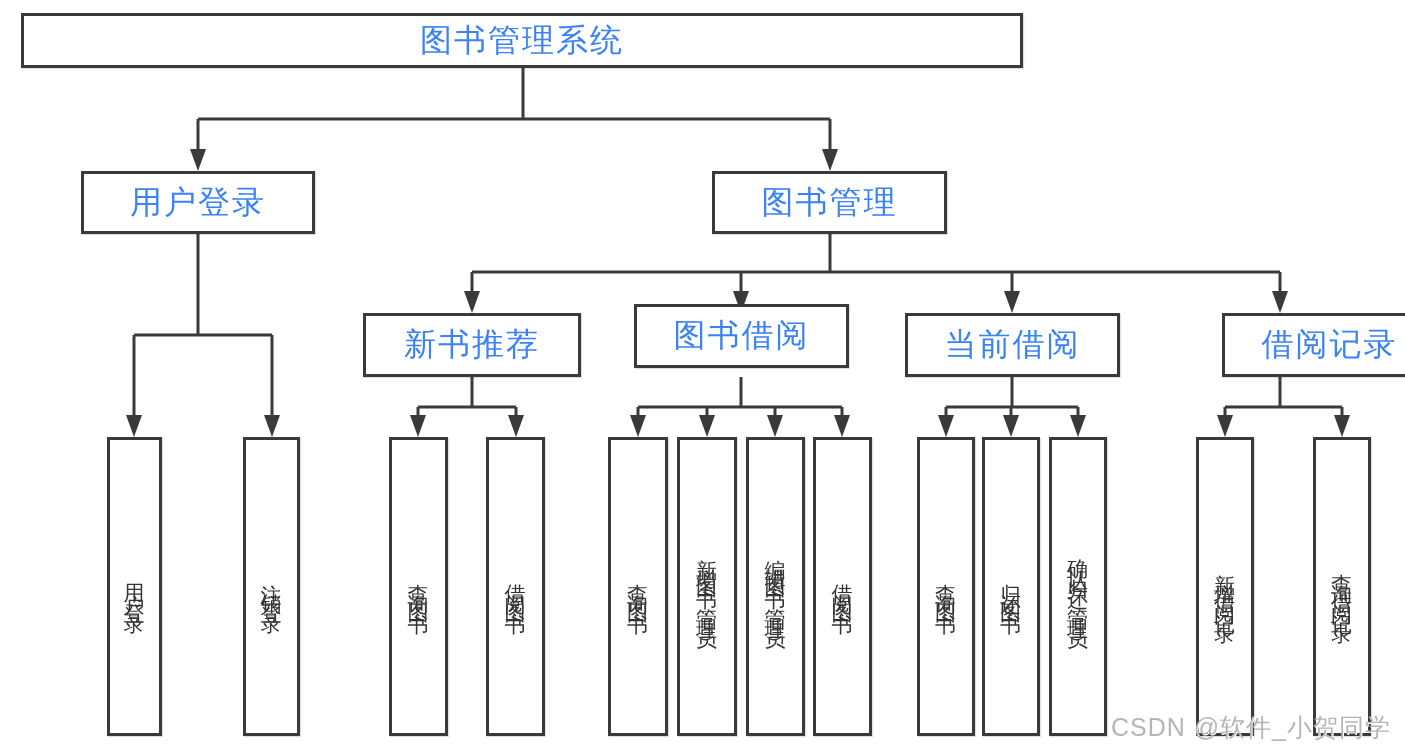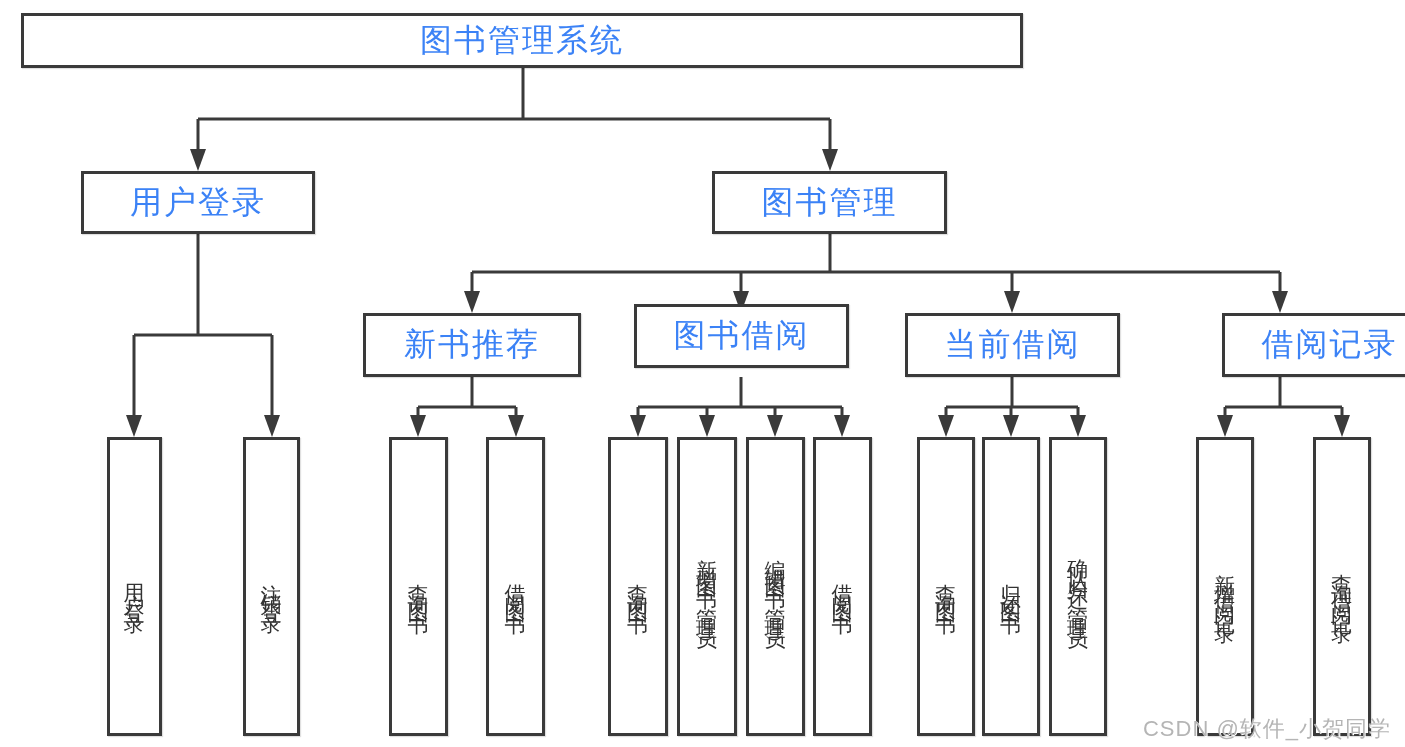--- a/index.html
+++ b/index.html
@@ -44,21 +44,21 @@
     text-orientation: mixed;
     font-size: 21px;
     letter-spacing: 10px;
     line-height: 1;
     color: #333333;
   }
   .watermark {
     position: absolute;
     right: 14px;
     bottom: 3px;
-    font-size: 22px;
+    font-size: 25px;
     color: #b5b5b5;
     letter-spacing: 1px;
     text-shadow: 1px 1px 0 #ffffff;
     z-index: 5;
     white-space: nowrap;
   }
 </style>
 </head>
 <body>
 

